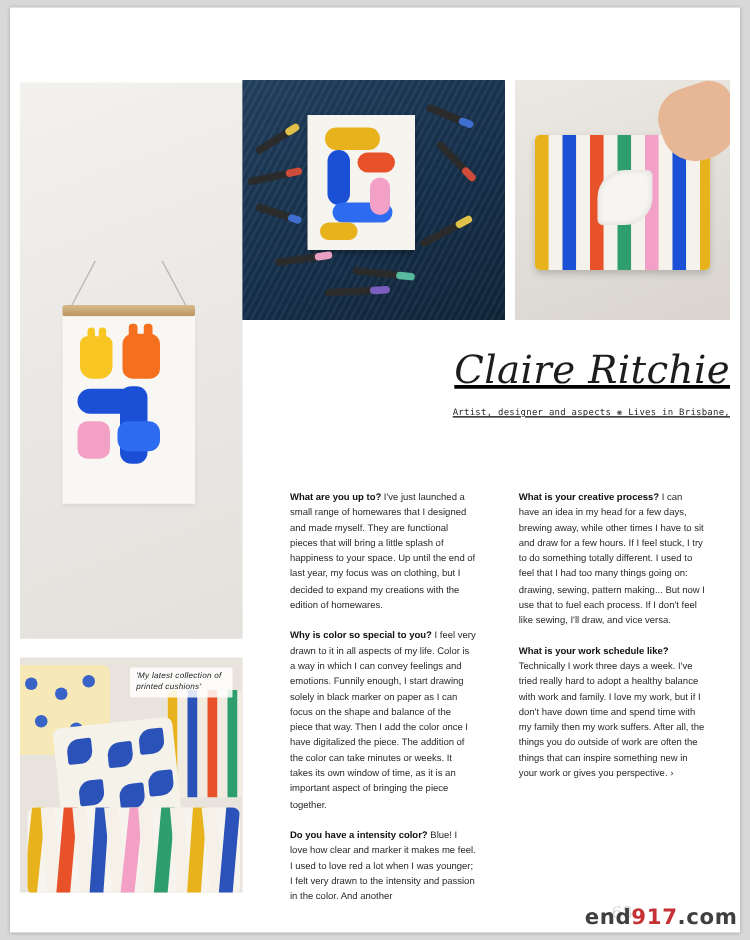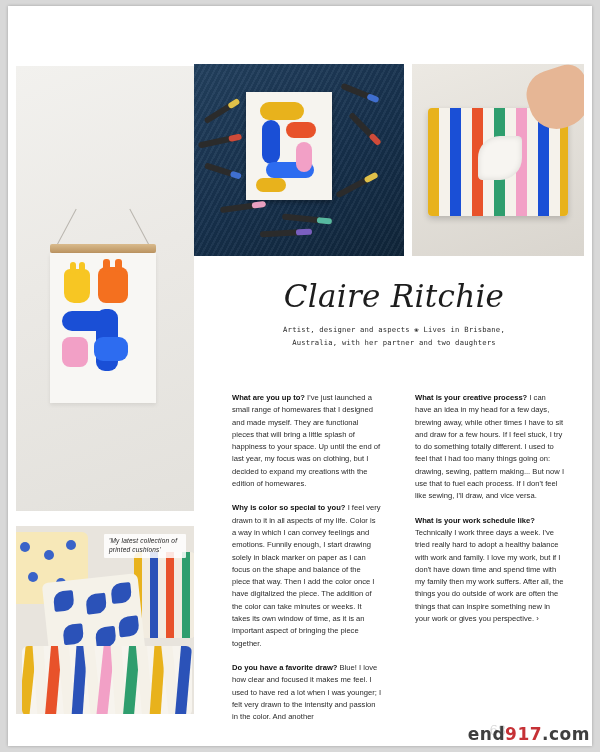--- a/index.html
+++ b/index.html
@@ -160,21 +160,22 @@
     white-space: normal;
     width: 82px;
     border-radius: 1px;
   }
 
   
   .headline {
     position: absolute;
     left: 196px; top: 272px;
     width: 380px;
-    text-align: center;
+    text-align: right;
+    text-decoration: underline;
   }
   .headline .name {
     font-family: "DejaVu Serif", serif;
     font-style: italic;
     font-size: 31px;
     color: #1d1d1d;
     letter-spacing: 0.3px;
   }
   .meta {
     margin-top: 10px;
@@ -351,34 +352,33 @@
       <div class="wav" style="left:143px; background:#f5f1e8; transform:rotate(-6deg)"></div>
       <div class="wav" style="left:156px; background:#2b52b8; transform:rotate(5deg)"></div>
     </div>
   </div>
   <div class="caption cap-cushions">'My latest collection of printed cushions'</div>
 
   <div class="headline">
     <div class="name">Claire Ritchie</div>
     <div class="meta">
       <div>Artist, designer and aspects ❀ Lives in Brisbane,</div>
-      <div>Australia, with her partner and two daughters</div>
     </div>
   </div>
 
   <div class="cols">
     <div class="col">
       <p class="para">
         <span class="q">What are you up to?</span><span> I've just launched a small range of homewares that I designed and made myself. They are functional pieces that will bring a little splash of happiness to your space. Up until the end of last year, my focus was on clothing, but I decided to expand my creations with the edition of homewares.</span>
       </p>
       <p class="para">
         <span class="q">Why is color so special to you?</span><span> I feel very drawn to it in all aspects of my life. Color is a way in which I can convey feelings and emotions. Funnily enough, I start drawing solely in black marker on paper as I can focus on the shape and balance of the piece that way. Then I add the color once I have digitalized the piece. The addition of the color can take minutes or weeks. It takes its own window of time, as it is an important aspect of bringing the piece together.</span>
       </p>
       <p class="para">
-        <span class="q">Do you have a favorite draw?</span><span> Blue! I love how clear and focused it makes me feel. I used to have red a lot when I was younger; I felt very drawn to the intensity and passion in the color. And another</span>
+        <span class="q">Do you have a intensity color?</span><span> Blue! I love how clear and marker it makes me feel. I used to love red a lot when I was younger; I felt very drawn to the intensity and passion in the color. And another</span>
       </p>
     </div>
     <div class="col">
       <p class="para">
         <span class="q">What is your creative process?</span><span> I can have an idea in my head for a few days, brewing away, while other times I have to sit and draw for a few hours. If I feel stuck, I try to do something totally different. I used to feel that I had too many things going on: drawing, sewing, pattern making... But now I use that to fuel each process. If I don't feel like sewing, I'll draw, and vice versa.</span>
       </p>
       <p class="para">
         <span class="q">What is your work schedule like?</span><span> Technically I work three days a week. I've tried really hard to adopt a healthy balance with work and family. I love my work, but if I don't have down time and spend time with my family then my work suffers. After all, the things you do outside of work are often the things that can inspire something new in your work or gives you perspective.  ›</span>
       </p>
     </div>

